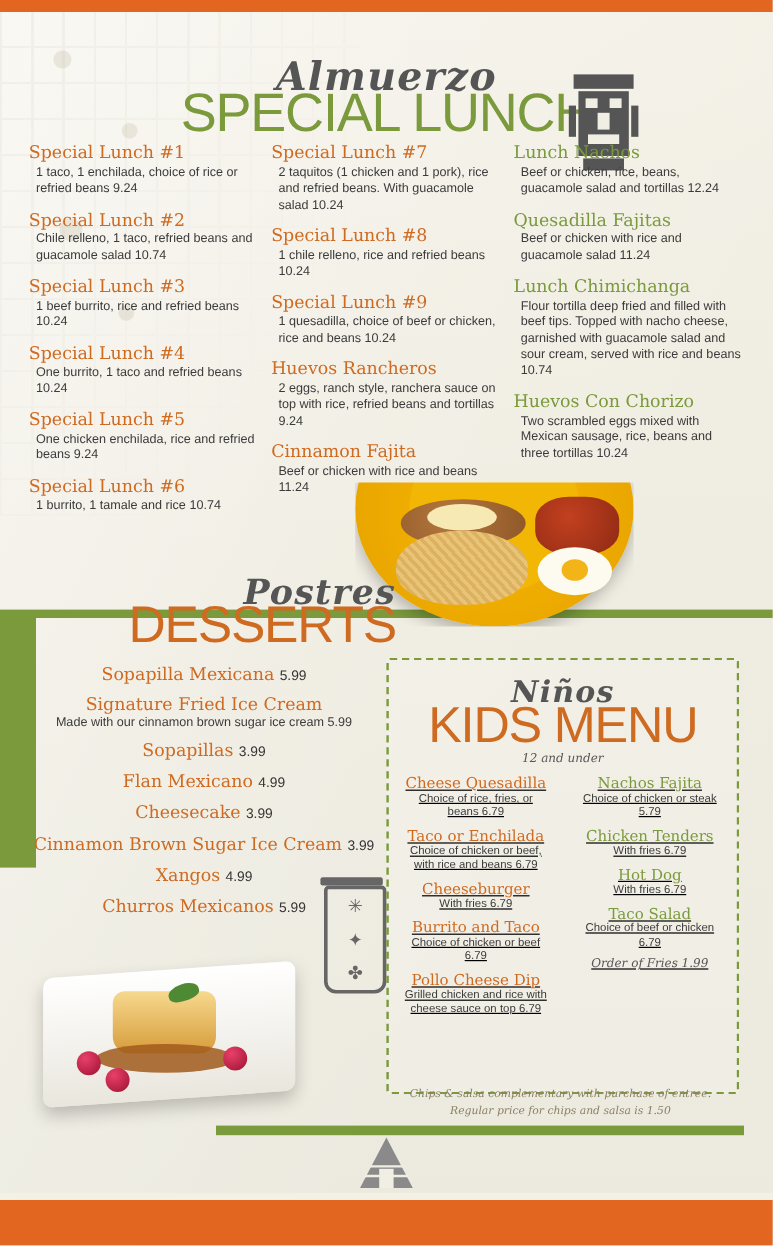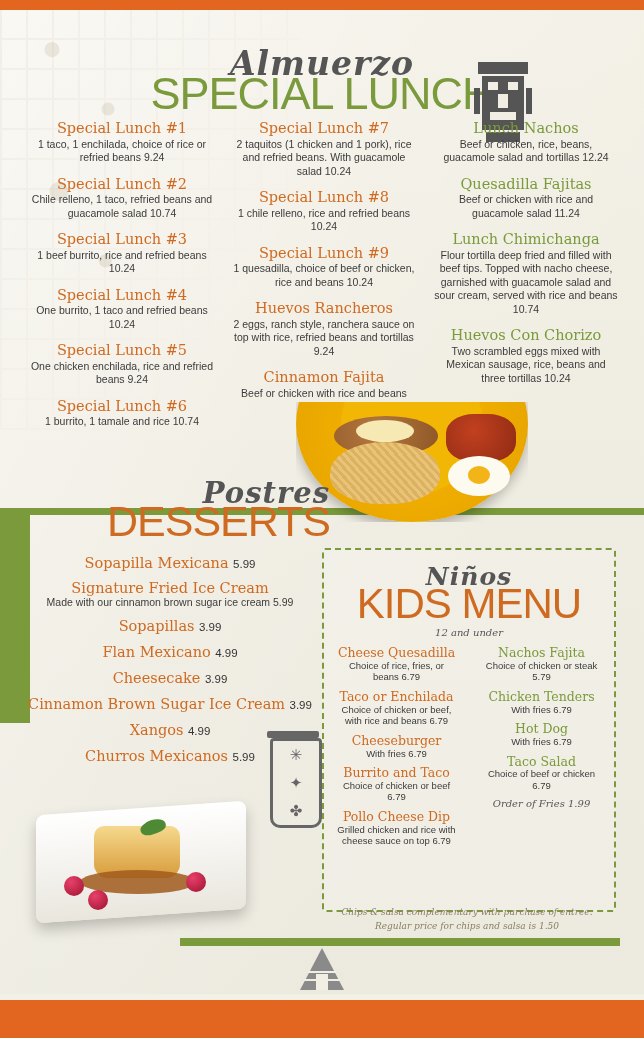--- a/index.html
+++ b/index.html
@@ -58,21 +58,21 @@
     font-weight:normal;letter-spacing:-1px;
     line-height:1;
   }
   .title-lunch{font-size:45px;color:#7a9a3c;margin-top:-12px;}
   .mayan-mask{
     position:absolute;right:110px;top:14px;width:62px;height:88px;
   }
 
   
   .lunch-cols{position:absolute;left:24px;top:120px;width:600px;display:flex;gap:6px;}
-  .lc{flex:1;text-align:center;}
+  .lc{flex:1;text-align:left;}
   .item{margin-bottom:11px;}
   .item .nm{
     font-family:"DejaVu Serif", serif;
     font-size:14.5px;color:#cf6a21;line-height:1.15;
   }
   .item .nm.green{color:#7a9a3c;}
   .item .ds{
     font-size:10.5px;color:#3b3b3b;line-height:1.28;margin-top:1px;padding:0 6px;
   }
   .col3 .item .nm{color:#7a9a3c;}
@@ -158,21 +158,21 @@
   .cup .lid{position:absolute;left:-6px;top:-10px;width:52px;height:7px;background:#666;border-radius:2px;}
 
   
   .kids{
     position:absolute;left:322px;top:548px;width:290px;height:360px;
     border:2px dashed #7a9a3c;border-radius:3px;background:rgba(255,255,255,.18);
   }
   .script-ninos{font-size:25px;color:#555;text-align:center;margin-top:12px;}
   .title-kids{font-size:42px;color:#cf6a21;text-align:center;margin-top:-8px;}
   .kids-sub{text-align:center;font-family:"DejaVu Serif",serif;font-style:italic;font-size:10px;color:#555;margin-top:2px;}
-  .kids-cols{display:flex;gap:20px;padding:8px 10px 0 10px;}
+  .kids-cols{display:flex;gap:20px;padding:8px 10px 0 10px;text-decoration:underline;}
   .kc{flex:1;text-align:center;}
   .k-item{margin-bottom:7px;}
   .k-name{font-family:"DejaVu Serif",serif;font-size:12.5px;color:#cf6a21;line-height:1.1;}
   .kc2 .k-name{color:#7a9a3c;}
   .k-sub{font-size:9.5px;color:#3b3b3b;line-height:1.22;padding:0 2px;}
   .k-note{font-family:"DejaVu Serif",serif;font-style:italic;font-size:10px;color:#555;text-align:center;margin-top:4px;}
 
   .footnote{
     position:absolute;left:322px;top:906px;width:290px;text-align:center;
     font-family:"DejaVu Serif",serif;font-style:italic;font-size:9px;color:#8a7f62;line-height:1.5;

